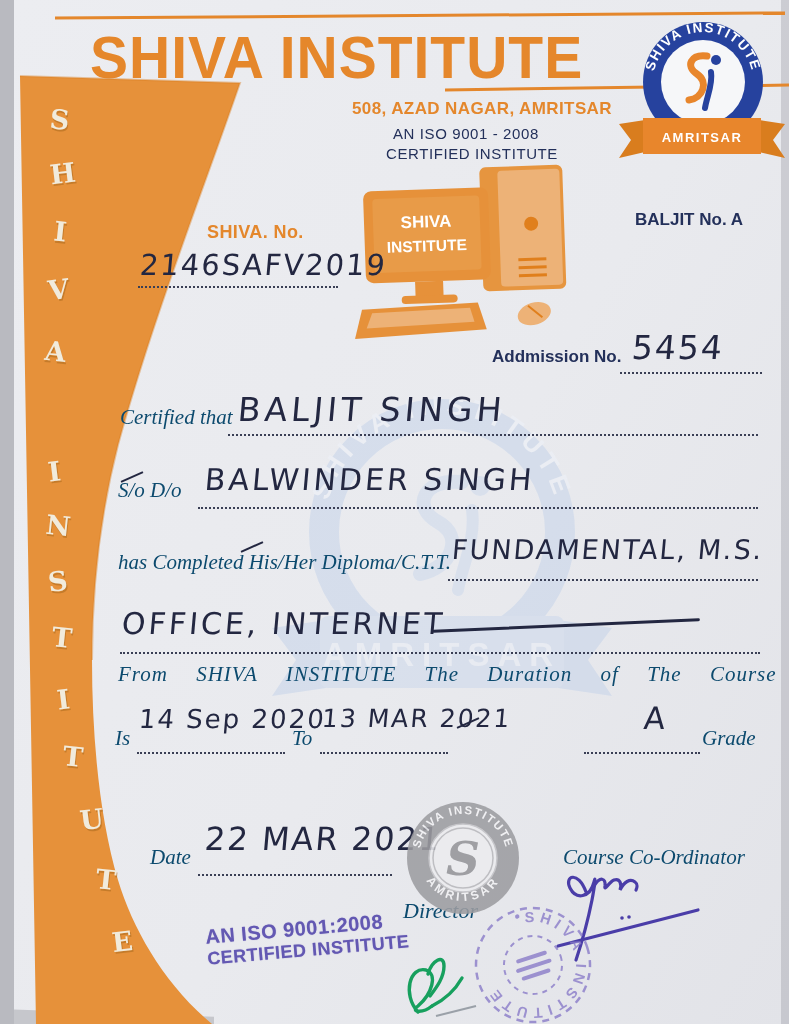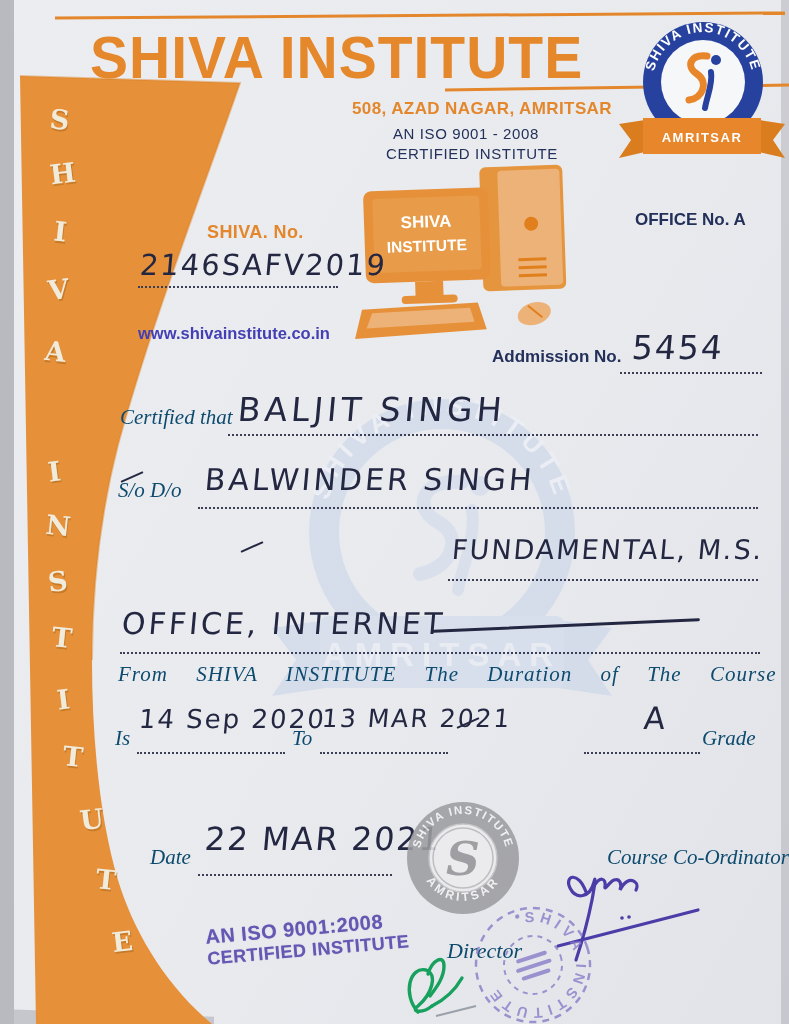--- a/index.html
+++ b/index.html
@@ -127,35 +127,35 @@
       <polygon points="10,146 126,143 134,170 2,175" fill="#e6913a"></polygon>
       <polygon points="20,150 118,148 122,162 14,165" fill="#edb277"></polygon>
       <ellipse cx="182" cy="156" rx="17" ry="11" fill="#edb277" transform="rotate(-15 182 156)"></ellipse>
       <path d="M176,148 L190,160" stroke="#e07f1c" stroke-width="2"></path>
     </g>
   </svg>
 
   <div class="addr" style="left:207px;top:222px;font-size:18px;">SHIVA. No.</div>
   <div class="hw" style="left:140px;top:248px;font-size:29px;">2146SAFV2019</div>
   <div class="dots" style="left:138px;top:254px;width:200px;height:32px;"></div>
-  <div class="boldlabel" style="left:635px;top:210px;">OFFICE No. A</div>
-  <div class="boldlabel" style="left:138px;top:324px;color:#4340b4;font-size:16.5px;">www.shivainstitute.co.in</div>
+  <div class="boldlabel" style="left:635px;top:210px;">BALJIT No. A</div>
   <div class="boldlabel" style="left:492px;top:347px;">Addmission No.</div>
   <div class="dots" style="left:620px;top:340px;width:142px;height:32px;"></div>
   <div class="hw" style="left:632px;top:328px;font-size:33px;">5454</div>
 
   <div class="pr" style="left:120px;top:405px;">Certified that</div>
   <div class="dots" style="left:228px;top:402px;width:530px;height:32px;"></div>
   <div class="hw" style="left:238px;top:390px;font-size:33px;letter-spacing:4px;">BALJIT SINGH</div>
 
   <div class="pr" style="left:118px;top:478px;">S/o D/o</div>
   <div class="strike" style="left:120px;top:476px;"></div>
   <div class="dots" style="left:198px;top:475px;width:560px;height:32px;"></div>
   <div class="hw" style="left:205px;top:462px;font-size:30px;letter-spacing:3px;">BALWINDER SINGH</div>
 
+  <div class="pr" style="left:118px;top:550px;">has Completed His/Her Diploma/C.T.T.</div>
   <div class="strike" style="left:240px;top:546px;"></div>
   <div class="dots" style="left:448px;top:547px;width:310px;height:32px;"></div>
   <div class="hw" style="left:452px;top:534px;font-size:27px;letter-spacing:2px;">FUNDAMENTAL, M.S.</div>
 
   <div class="hw" style="left:122px;top:606px;font-size:30px;letter-spacing:3px;">OFFICE, INTERNET</div>
   <div class="dashline" style="left:432px;top:624px;width:268px;transform:rotate(-2.5deg);"></div>
   <div class="dots" style="left:120px;top:620px;width:640px;height:32px;"></div>
 
   <div class="pr" style="left:118px;top:662px;word-spacing:22px;letter-spacing:1px;">From SHIVA INSTITUTE The Duration of The Course</div>
 
@@ -184,37 +184,37 @@
     <circle cx="59" cy="59" r="30" fill="none" stroke="#b9b9bd" stroke-width="1.5"></circle>
     <text class="svgtext" font-size="11.5" font-weight="bold" fill="#f2f2f4" letter-spacing="1.5">
       <textPath href="#sealTop" startOffset="50%" text-anchor="middle">SHIVA INSTITUTE</textPath>
     </text>
     <text class="svgtext" font-size="12" font-weight="bold" fill="#f2f2f4" letter-spacing="3">
       <textPath href="#sealBot" startOffset="50%" text-anchor="middle">AMRITSAR</textPath>
     </text>
     <text x="59" y="76" text-anchor="middle" font-size="47" font-weight="bold" font-style="italic" font-family="DejaVu Serif,serif" fill="#96969a">S</text>
   </svg>
 
-  <div class="pr" style="left:563px;top:845px;margin-left:44px;">Course Co-Ordinator</div>
+  <div class="pr" style="left:563px;top:845px;">Course Co-Ordinator</div>
   <svg style="left:552px;top:862px;z-index:7;" width="160" height="110" viewBox="0 0 160 110">
     <g fill="none" stroke="#4a3da8" stroke-width="3.2" stroke-linecap="round">
       <path d="M34,30 C26,8 12,14 18,26 C24,38 38,36 42,20 C44,12 43,22 40,38 C36,58 30,80 24,98"></path>
       <path d="M42,24 C48,14 54,16 53,24 C52,30 57,20 62,18 C68,16 70,22 68,28 C72,20 78,16 83,20 C86,22 85,26 84,28"></path>
       <path d="M6,84 L146,48"></path>
     </g>
     <circle cx="70" cy="56" r="1.8" fill="#4a3da8"></circle>
       <circle cx="77" cy="55" r="1.8" fill="#4a3da8"></circle>
   </svg>
 
   <div class="iso-stamp">
     <div class="l1">AN ISO 9001:2008</div>
     <div class="l2">CERTIFIED INSTITUTE</div>
   </div>
 
-  <div class="pr" style="left:403px;top:938px;font-size:22px;margin-left:44px;">Director</div>
+  <div class="pr" style="left:403px;top:898px;font-size:22px;">Director</div>
   <svg style="left:392px;top:948px;z-index:7;" width="110" height="80" viewBox="0 0 110 80">
     <g fill="none" stroke="#17a05e" stroke-width="3.4" stroke-linecap="round">
       <path d="M26,64 C10,46 18,18 34,22 C46,26 40,46 26,58 C18,64 30,66 40,58"></path>
       <path d="M36,26 C40,12 52,6 52,18 C52,30 44,40 38,48"></path>
       <path d="M40,58 C52,52 62,44 70,30"></path>
     </g>
     <path d="M44,68 L84,58" stroke="#9aa0a8" stroke-width="2" fill="none"></path>
   </svg>
 
   <svg style="left:468px;top:900px;opacity:.8;z-index:8;" width="130" height="130" viewBox="0 0 130 130">

